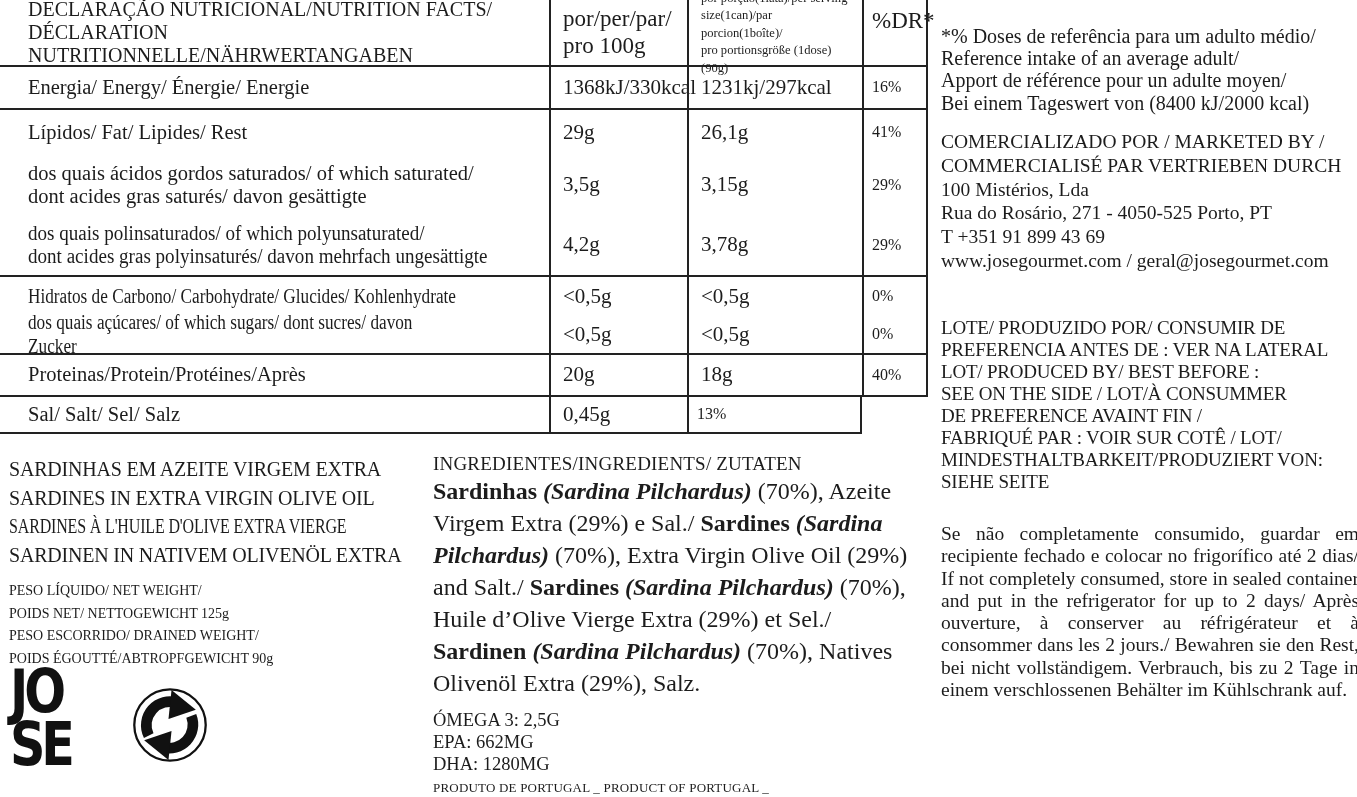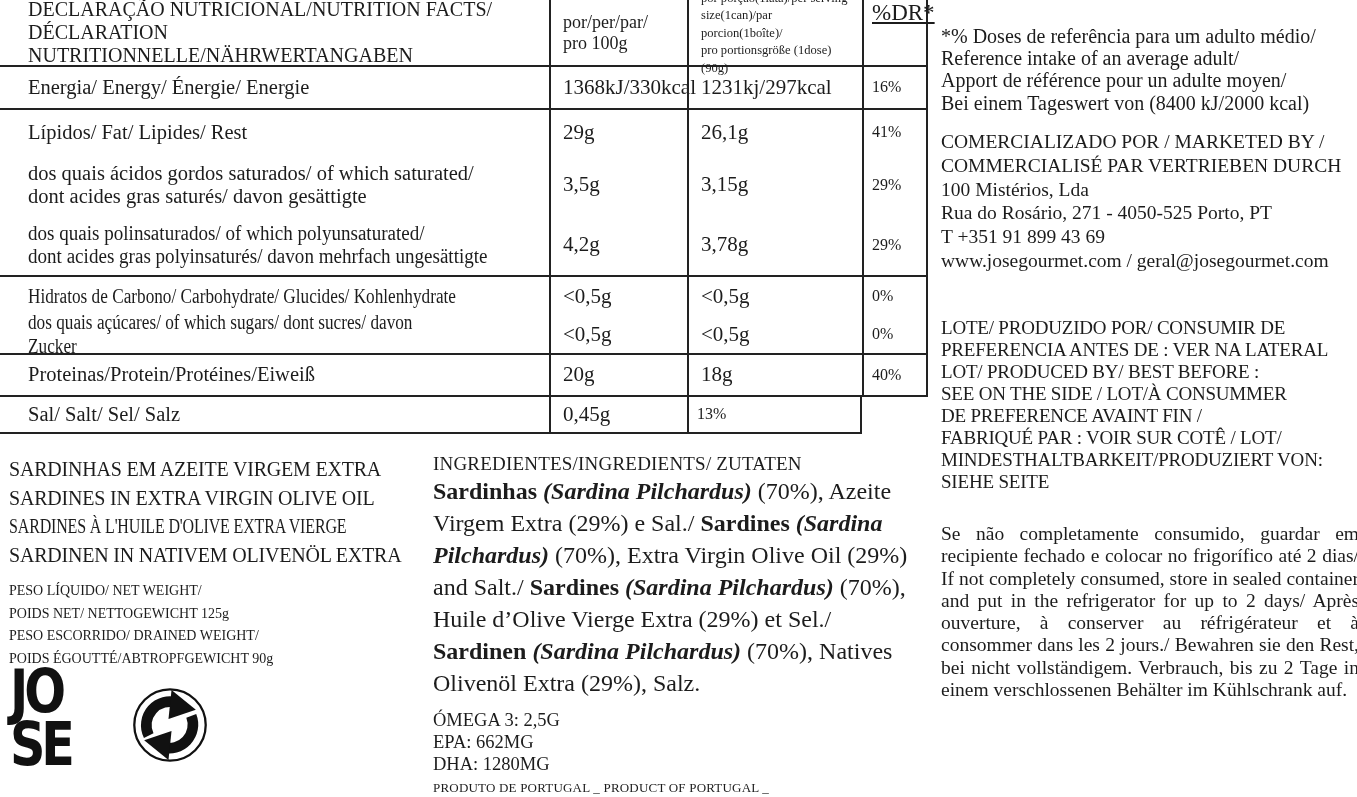--- a/index.html
+++ b/index.html
@@ -14,23 +14,23 @@
                  grid-template-rows:67px 43px 45px 60px 62px 39px 39px 42px 37px; }
   .cell { display:flex; align-items:center; font-size:21px; line-height:1.14; }
   .lab  { padding-left:28px; padding-right:6px; font-size:20.5px; }
   .val  { padding-left:12px; border-left:2px solid #222; }
   .dr   { padding-left:8px;  border-left:2px solid #222; border-right:2px solid #222; font-size:16px; }
   .bb   { border-bottom:2px solid #222; }
   .pre  { white-space:pre-line; }
   .cond     { transform:scaleX(0.84); transform-origin:left center; white-space:pre-line; }
   .cond-sm  { transform:scaleX(0.93); transform-origin:left center; white-space:pre-line; }
   .hdr-title { font-size:20px; }
-  .hdr-per   { font-size:18px; }
+  .hdr-per   { font-size:23px; }
   .hdr-serv  { font-size:13.5px; line-height:1.3; align-items:center; }
-  .hdr-dr    { align-items:flex-start; font-size:23px;text-decoration:underline; }
+  .hdr-dr    { align-items:flex-start; padding-top:8px; font-size:23px; }
 
   
   .left-bottom { position:absolute; left:9px; top:455px; width:425px; }
   .prod-name   { font-size:20px; line-height:28.5px; letter-spacing:-0.2px; }
   .prod-name.cnd { transform:scaleX(0.8); transform-origin:left center; }
   .weights     { margin-top:11px; font-size:14px; line-height:22.5px; }
   .logos       { position:absolute; left:10px; top:665px; display:flex; align-items:flex-start; }
   .jose-logo   { font-family:"DejaVu Sans", sans-serif; font-weight:bold; font-size:60px;
                  line-height:53px; letter-spacing:-5px; transform:scaleX(0.82);
                  transform-origin:left top; color:#111; }
@@ -102,21 +102,21 @@
     <div class="cell val">&lt;0,5g</div>
     <div class="cell dr">0%</div>
 
     <div class="cell lab bb">
         <span class="cond">dos quais açúcares/ of which sugars/ dont sucres/ davon Zucker</span>
       </div>
     <div class="cell val bb">&lt;0,5g</div>
     <div class="cell val bb">&lt;0,5g</div>
     <div class="cell dr bb">0%</div>
 
-    <div class="cell lab bb">Proteinas/Protein/Protéines/Eiweiß</div>
+    <div class="cell lab bb">Proteinas/Protein/Protéines/Après</div>
     <div class="cell val bb">20g</div>
     <div class="cell val bb">18g</div>
     <div class="cell dr bb">40%</div>
 
     <div class="cell lab bb">Sal/ Salt/ Sel/ Salz</div>
     <div class="cell val bb">0,45g</div>
     <div class="cell dr bb">13%</div>
   </div>
 
   <div class="left-bottom">

